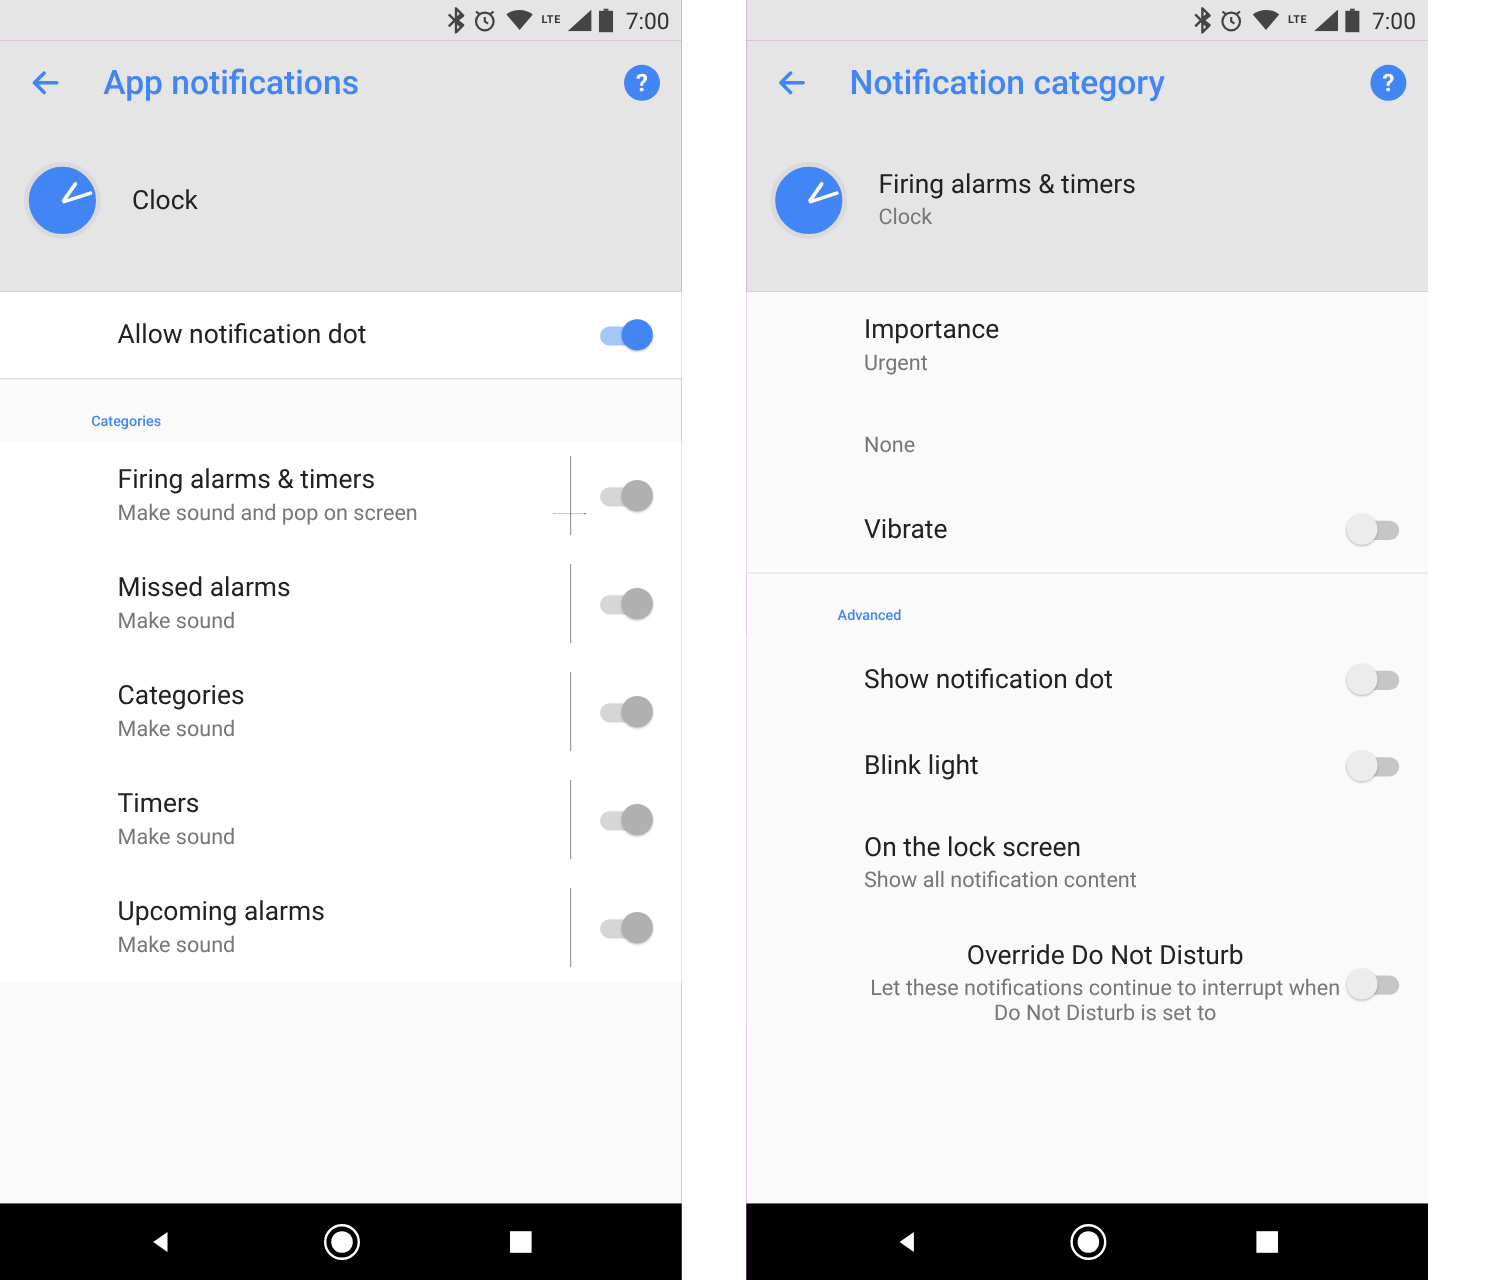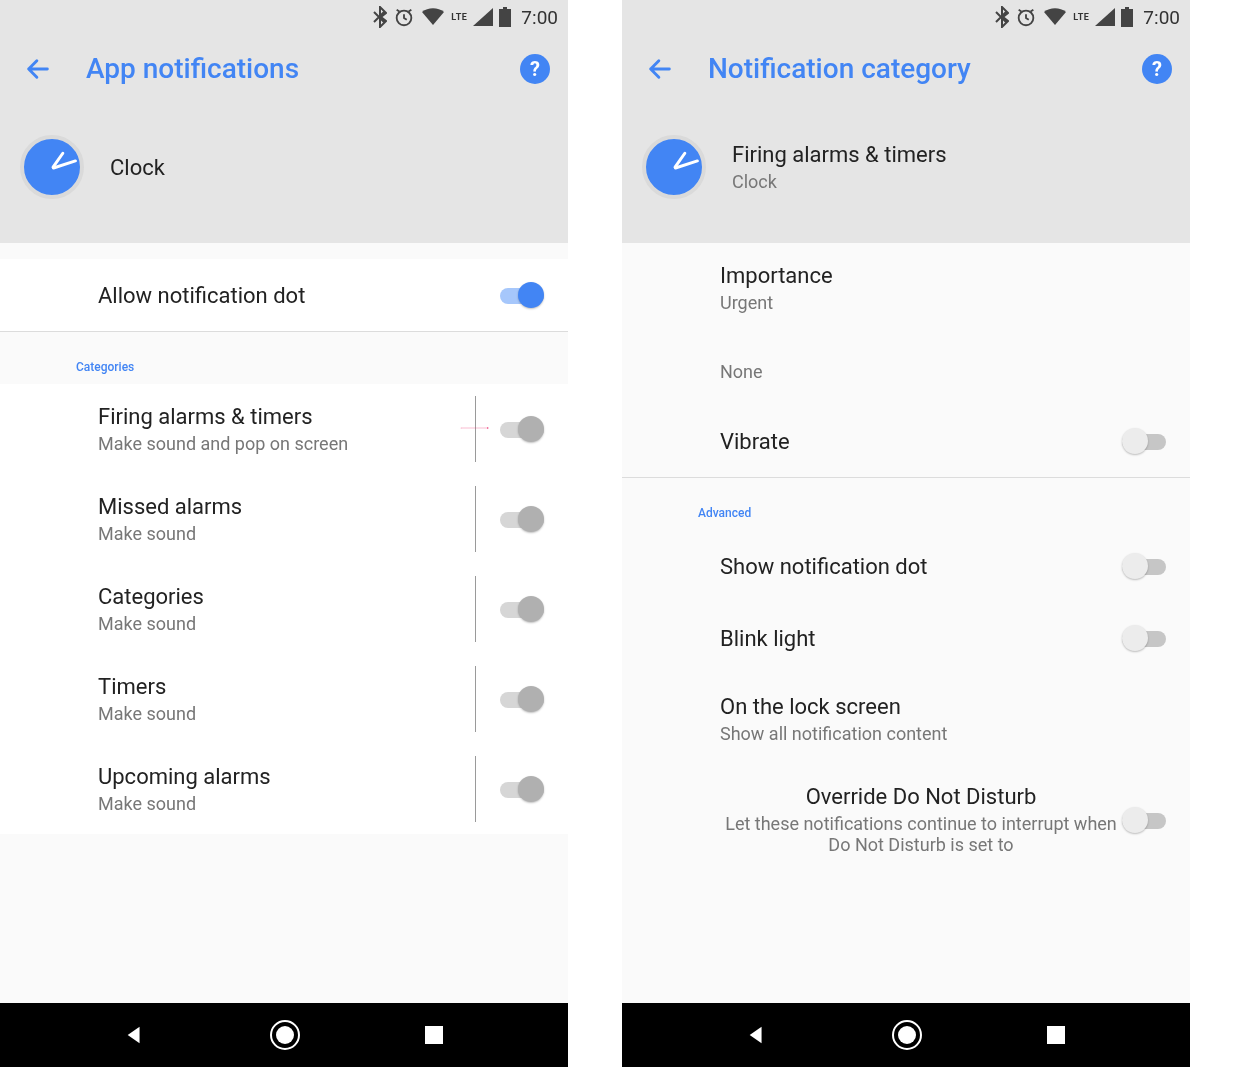--- a/index.html
+++ b/index.html
@@ -248,21 +248,21 @@
 
   <div class="app-header">
     <div class="clock-icon"></div>
     <div class="text">
       <div class="primary">Clock</div>
     </div>
   </div>
 
   <div class="content">
 
-    <div class="row" style="background:#fff;margin-top:16px;">
+    <div class="row" style="background:#fff;">
       <div class="labels">
         <div class="primary">Allow notification dot</div>
       </div>
       <div class="toggle on">
           <div class="track"></div>
           <div class="thumb"></div>
         </div>
     </div>
     <div class="divider-line"></div>
 

